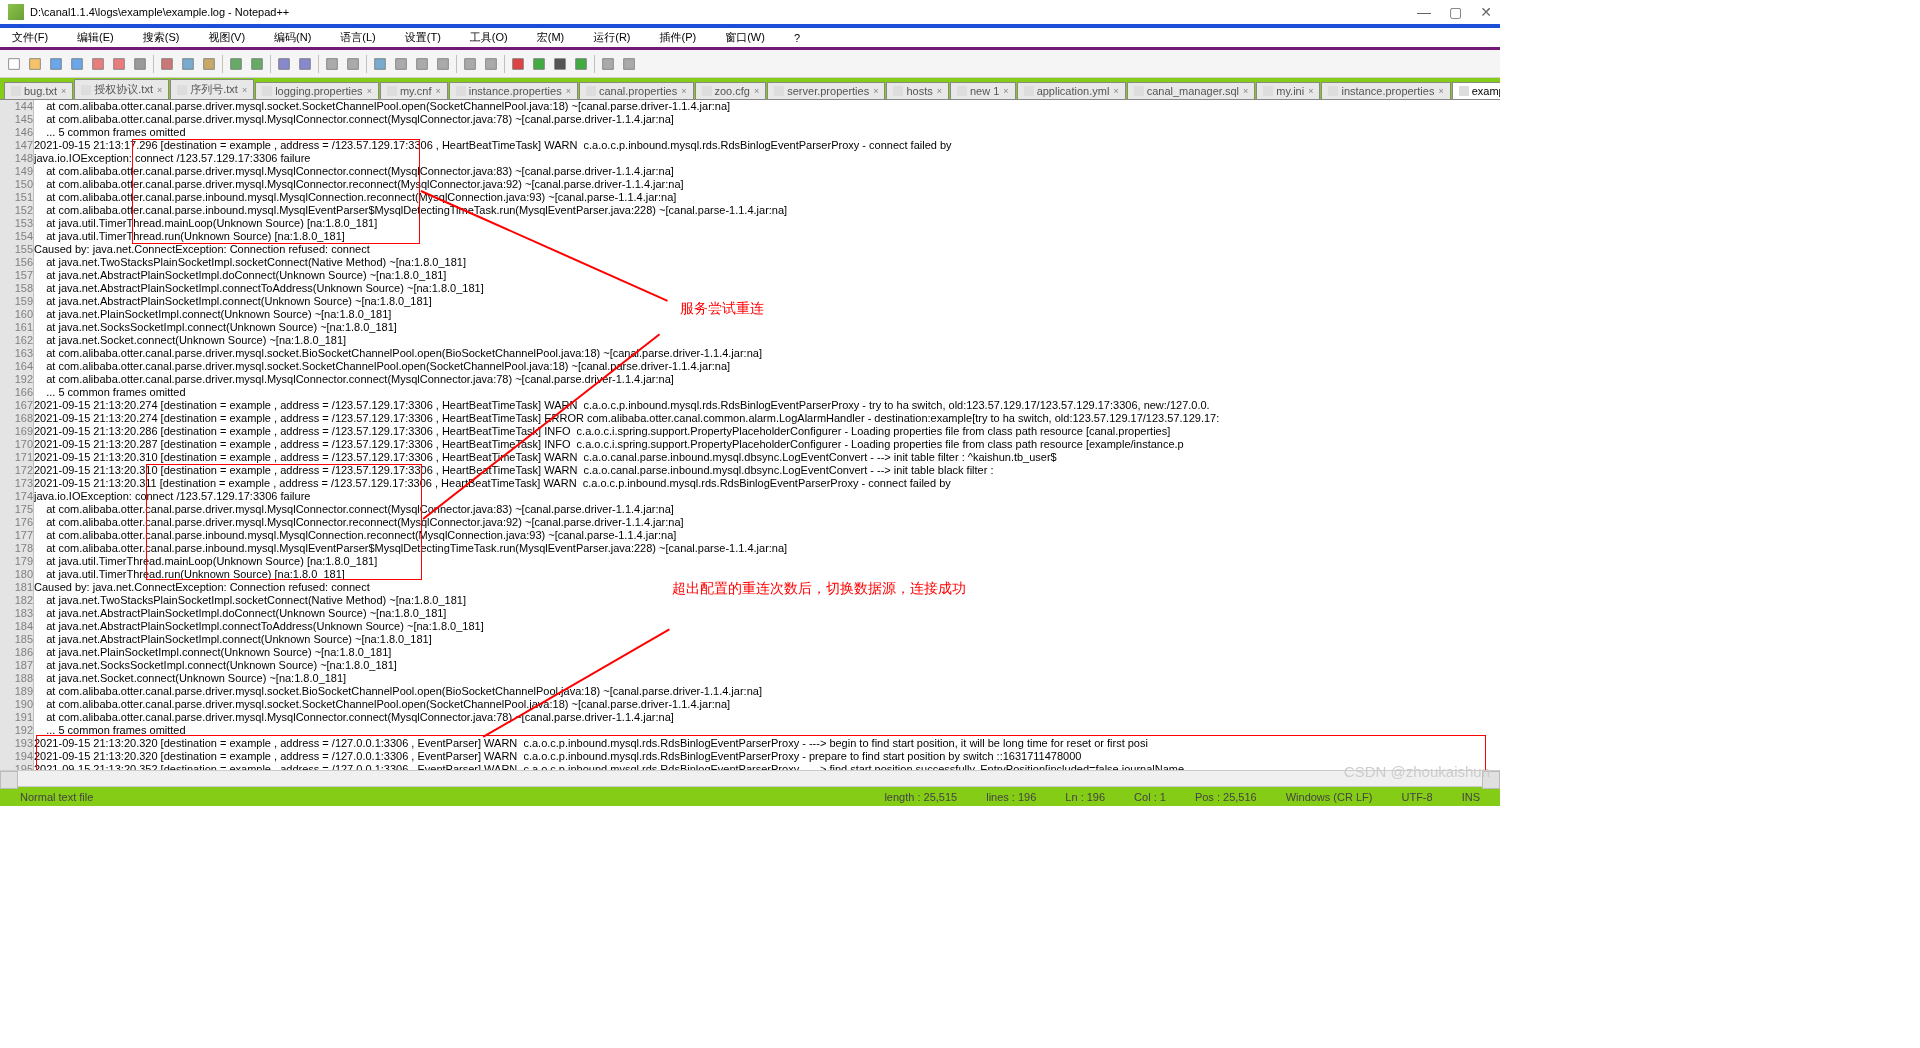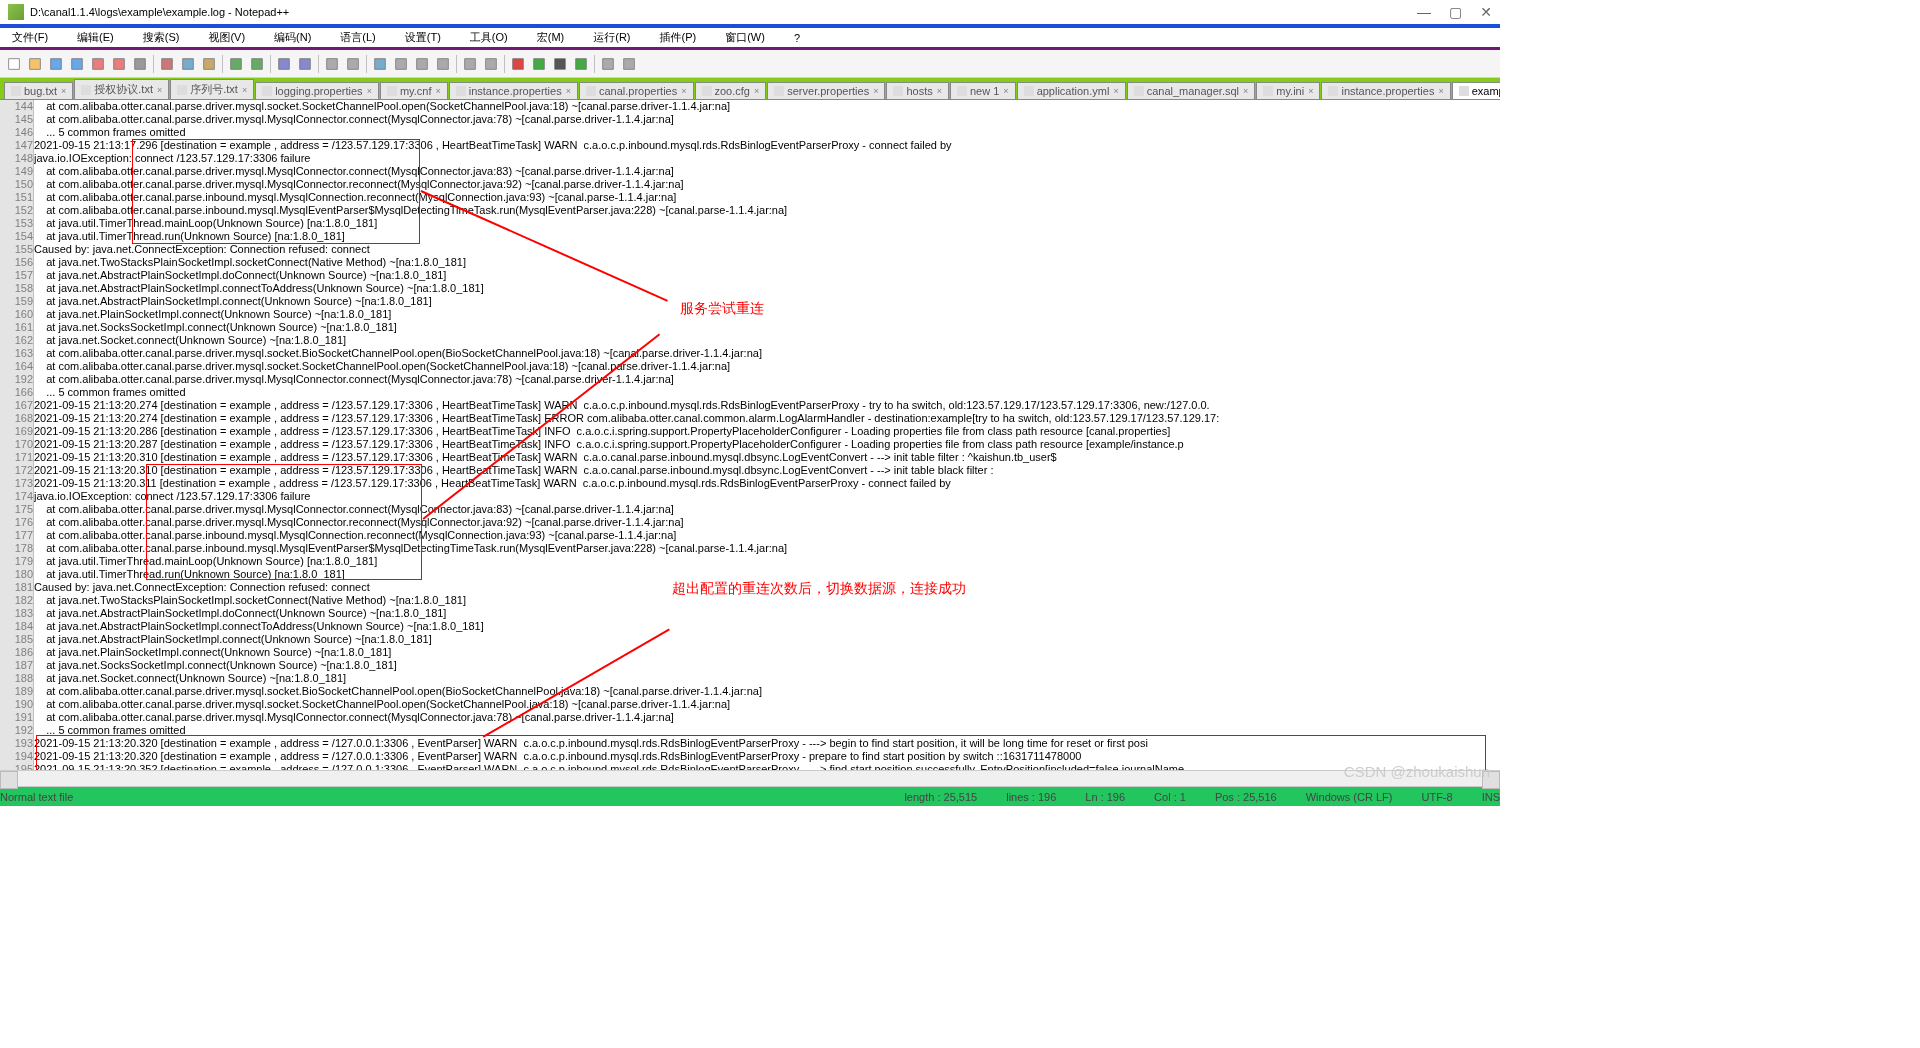--- a/index.html
+++ b/index.html
@@ -19,21 +19,21 @@
 .tab.active{background:#fff;color:#000}
 .tab .file-icon{width:10px;height:10px;margin-right:3px;background:#ddd}
 .tab .close-x{margin-left:4px;color:#888;font-size:9px}
 .editor-wrap{display:flex;height:670px;overflow:hidden;position:relative}
 .gutter{width:34px;background:#e4e4e4;border-right:1px solid #c0c0c0;text-align:right;padding-right:0;color:#808080;line-height:13px;font-family:Consolas,monospace;font-size:10px}
 .editor{flex:1;font-family:Consolas,"Courier New",monospace;font-size:10px;line-height:13px;color:#000;white-space:pre;overflow:hidden;position:relative}
 .editor .ln{height:13px}
 .hscroll{height:16px;background:#f0f0f0;border-top:1px solid #ccc;position:relative}
 .hscroll::before{content:'';position:absolute;left:0;width:16px;height:16px;background:#e0e0e0;border:1px solid #bbb}
 .hscroll::after{content:'';position:absolute;right:0;width:16px;height:16px;background:#e0e0e0;border:1px solid #bbb}
-.statusbar{height:20px;background:#22c55e;border-top:1px solid #ccc;display:flex;align-items:center;padding:0 0;font-size:10px;color:#444}
+.statusbar{height:20px;background:#84cc16;border-top:1px solid #ccc;display:flex;align-items:center;padding:0 20px;font-size:10px;color:#444}
 .statusbar .st-l{flex:1}
 .statusbar .st-r{display:flex;gap:29px}
 .overlay{position:absolute;pointer-events:none;z-index:10}
 .redbox{border:1.5px solid #ff0000}
 .redline{position:absolute;background:#ff0000;height:1.5px;transform-origin:left center}
 .redtext{position:absolute;color:#ff0000;font-size:14px;white-space:nowrap}
 .watermark{position:absolute;right:10px;bottom:40px;color:#ccc;font-size:15px}
 svg{width:14px;height:14px}
 </style>
 </head>

